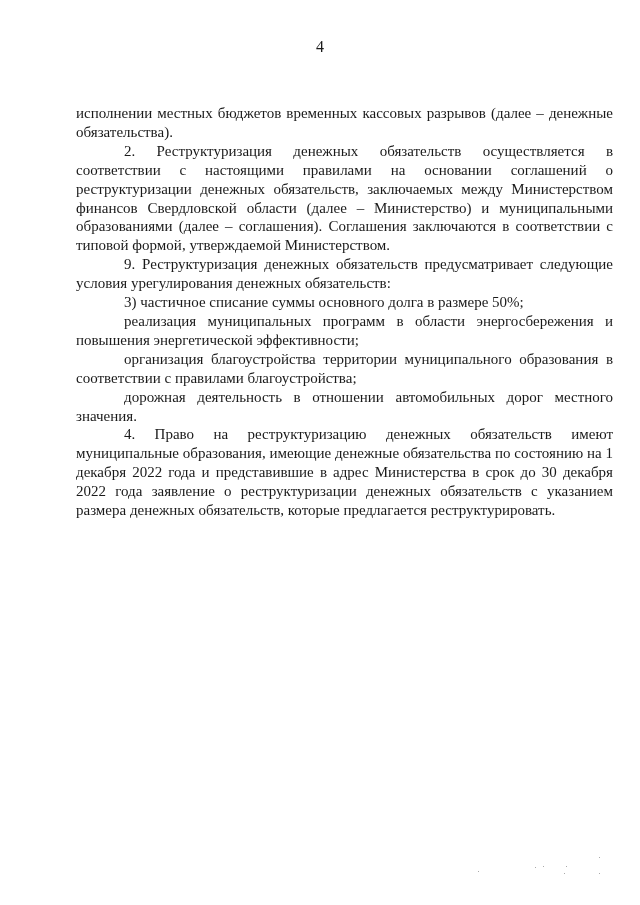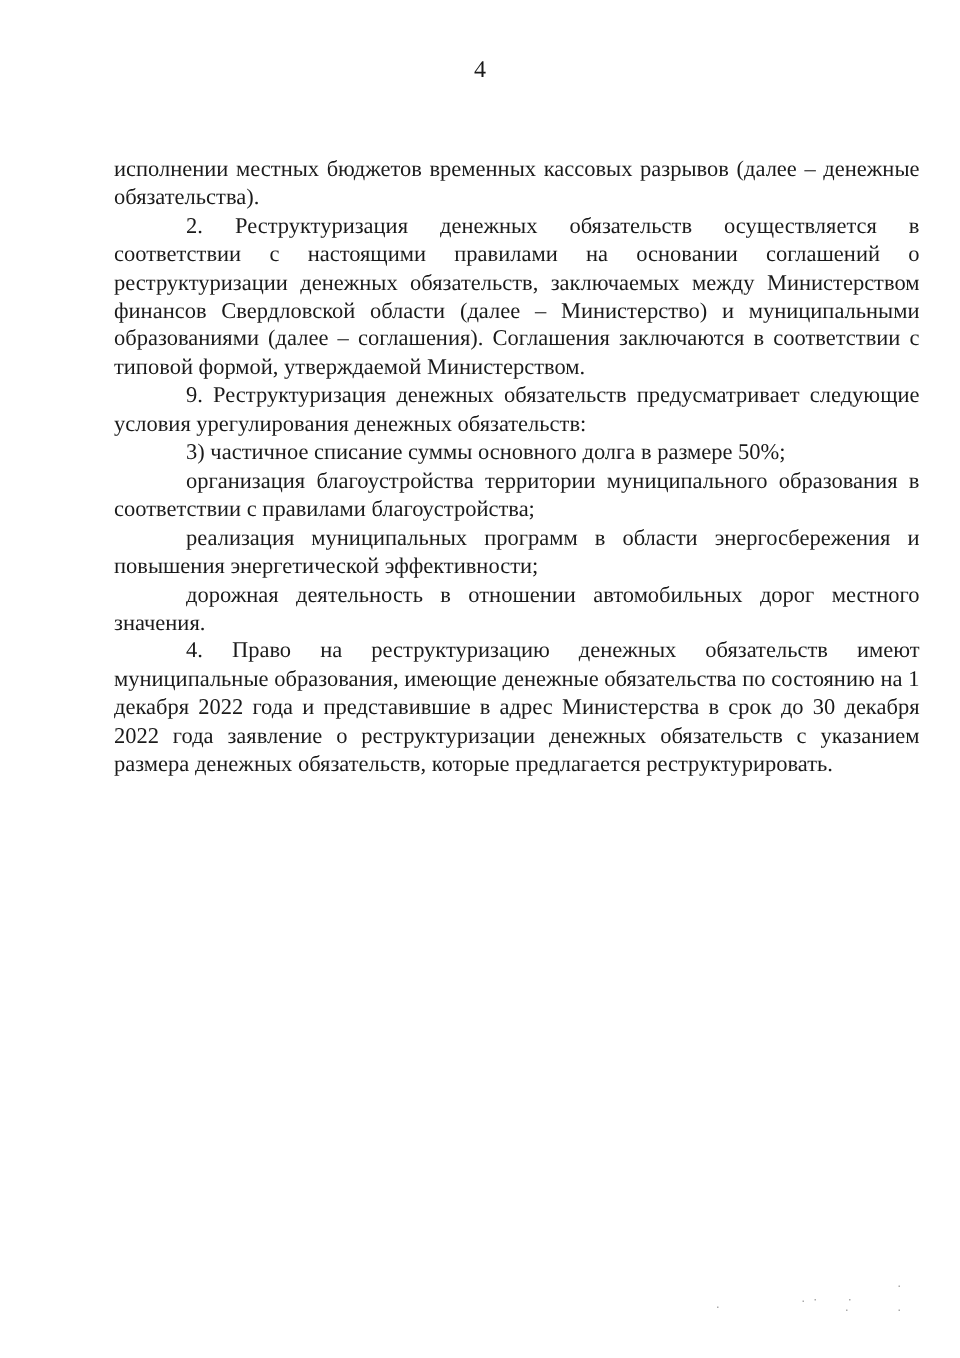--- a/index.html
+++ b/index.html
@@ -22,22 +22,22 @@
 <body>
 
 <div class="page">
   <div class="page-number">4</div>
 
   <div class="body-text">
     <p>исполнении местных бюджетов временных кассовых разрывов (далее – денежные обязательства).</p>
     <p class="indent">2. Реструктуризация денежных обязательств осуществляется в соответствии с настоящими правилами на основании соглашений о реструктуризации денежных обязательств, заключаемых между Министерством финансов Свердловской области (далее – Министерство) и муниципальными образованиями (далее – соглашения). Соглашения заключаются в соответствии с типовой формой, утверждаемой Министерством.</p>
     <p class="indent">9. Реструктуризация денежных обязательств предусматривает следующие условия урегулирования денежных обязательств:</p>
     <p class="indent">3) частичное списание суммы основного долга в размере 50%;</p>
+    <p class="indent">реализация муниципальных программ в области энергосбережения и повышения энергетической эффективности;</p>
     <p class="indent">организация благоустройства территории муниципального образования в соответствии с правилами благоустройства;</p>
-    <p class="indent">реализация муниципальных программ в области энергосбережения и повышения энергетической эффективности;</p>
     <p class="indent">дорожная деятельность в отношении автомобильных дорог местного значения.</p>
     <p class="indent">4. Право на реструктуризацию денежных обязательств имеют муниципальные образования, имеющие денежные обязательства по состоянию на 1 декабря 2022 года и представившие в адрес Министерства в срок до 30 декабря 2022 года заявление о реструктуризации денежных обязательств с указанием размера денежных обязательств, которые предлагается реструктурировать.</p>
   </div>
 
   <div class="noise" style="left:478px;top:871px;"></div>
   <div class="noise" style="left:535px;top:867px;"></div>
   <div class="noise" style="left:543px;top:866px;"></div>
   <div class="noise" style="left:566px;top:866px;"></div>
   <div class="noise" style="left:564px;top:873px;"></div>
   <div class="noise" style="left:599px;top:857px;"></div>

